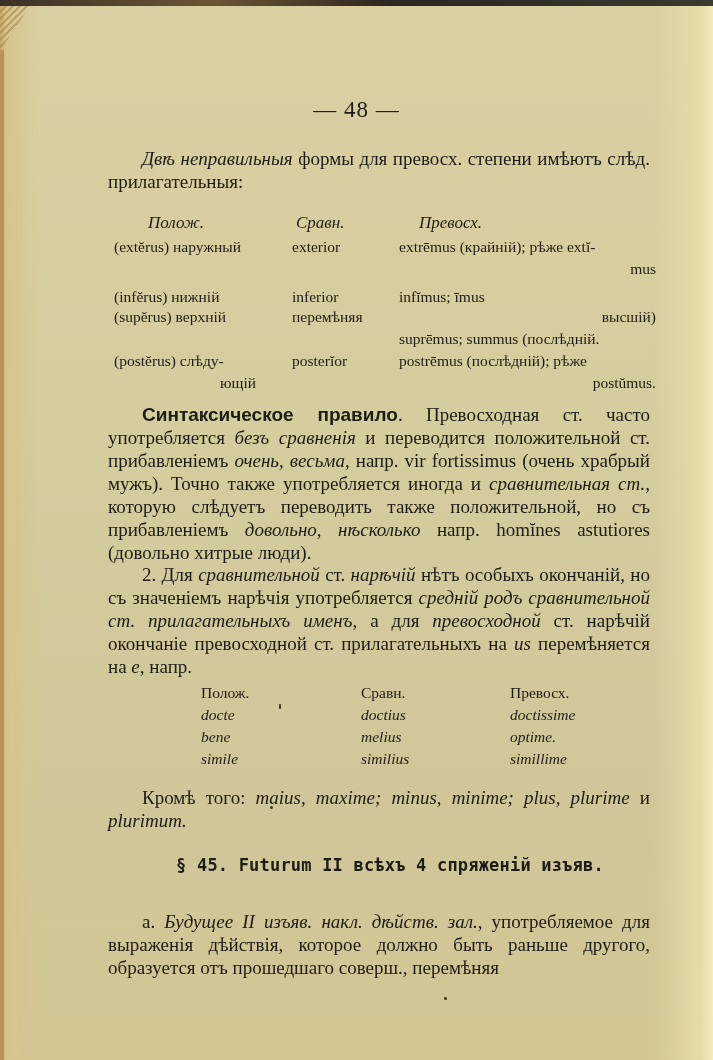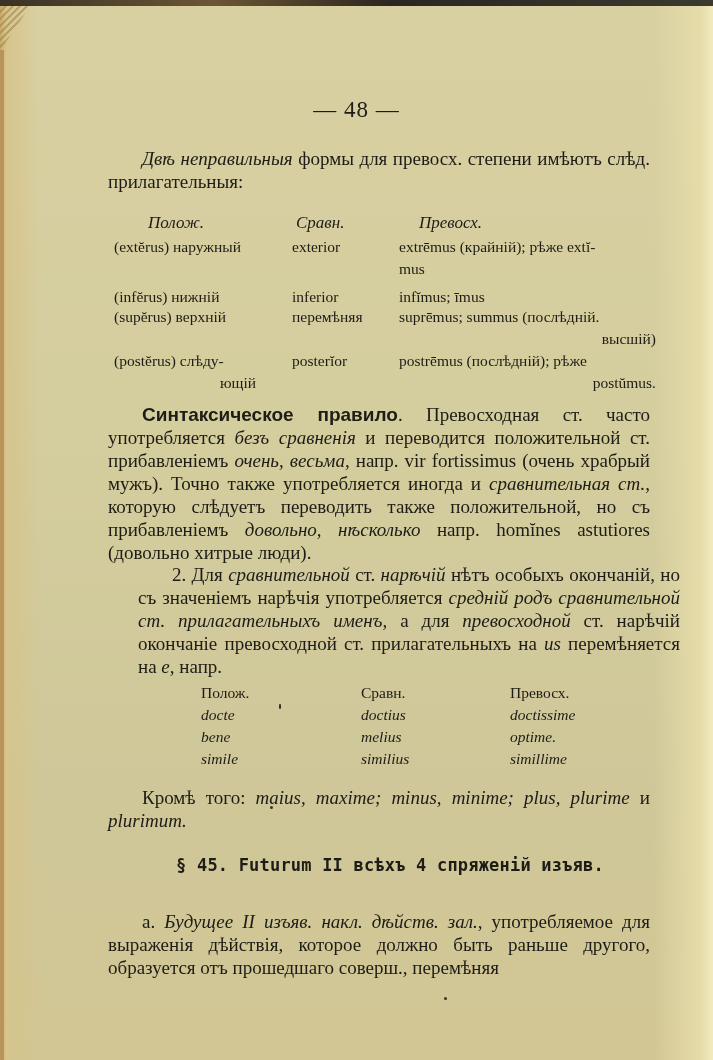--- a/index.html
+++ b/index.html
@@ -49,21 +49,21 @@
   .t1-head { position: absolute; top: 212px; left: 0; width: 542px; height: 24px; }
   .t1-head span { position: absolute; font-style: italic; font-size: 17px; }
   .t1-row { position: absolute; left: 0; width: 542px; }
   .t1-row .c1 { position: absolute; left: 0; width: 170px; }
   .t1-row .c2 { position: absolute; left: 178px; width: 90px; }
   .t1-row .c3 { position: absolute; left: 285px; width: 257px; text-align: right; }
   .t1-row .c3 span { display: block; text-align: left; }
   .c1-wrap { display: block; text-align: right; padding-right: 4px; }
 
   .syntax { top: 403px; }
-  .para2 { top: 563px; margin-left: 30px; }
+  .para2 { top: 563px; }
 
   .t2 { position: absolute; left: 201px; top: 682px; width: 420px; font-size: 15.5px; line-height: 22px; }
   .t2-row { position: relative; height: 22px; }
   .t2-row span { position: absolute; }
   .t2-row .a { left: 0; }
   .t2-row .b { left: 160px; }
   .t2-row .c { left: 309px; }
 
   .besides { top: 786px; }
 
@@ -95,38 +95,38 @@
     <span style="left:34px;">Полож.</span>
     <span style="left:182px;">Сравн.</span>
     <span style="left:305px;">Превосх.</span>
   </div>
 
   <div class="t1-row" style="top:236px;">
     <span class="c1">(extĕrus) наружный</span>
     <span class="c2">exterior</span>
     <span class="c3">
         <span>extrēmus (крайній); рѣже extĭ-</span>
-        <span style="">mus</span>
+        <span style="text-align:right;">mus</span>
       </span>
   </div>
 
   <div class="t1-row" style="top:286px;">
     <span class="c1">(infĕrus) нижній</span>
     <span class="c2">inferior</span>
     <span class="c3">
         <span>infĭmus; īmus</span>
       </span>
   </div>
 
   <div class="t1-row" style="top:306px;">
     <span class="c1">(supĕrus) верхній</span>
     <span class="c2">перемѣняя</span>
     <span class="c3">
+        <span style="text-align:right;">высшій)</span>
         <span>suprēmus; summus (послѣдній.</span>
-        <span style="text-align:right;">высшій)</span>
       </span>
   </div>
 
   <div class="t1-row" style="top:350px;">
     <span class="c1"><span>(postĕrus) слѣду-</span><span class="c1-wrap" style="padding-right:28px;">ющій</span></span>
     <span class="c2">posterĭor</span>
     <span class="c3">
         <span>postrēmus (послѣдній); рѣже</span>
         <span style="text-align:right;">postŭmus.</span>
       </span>

